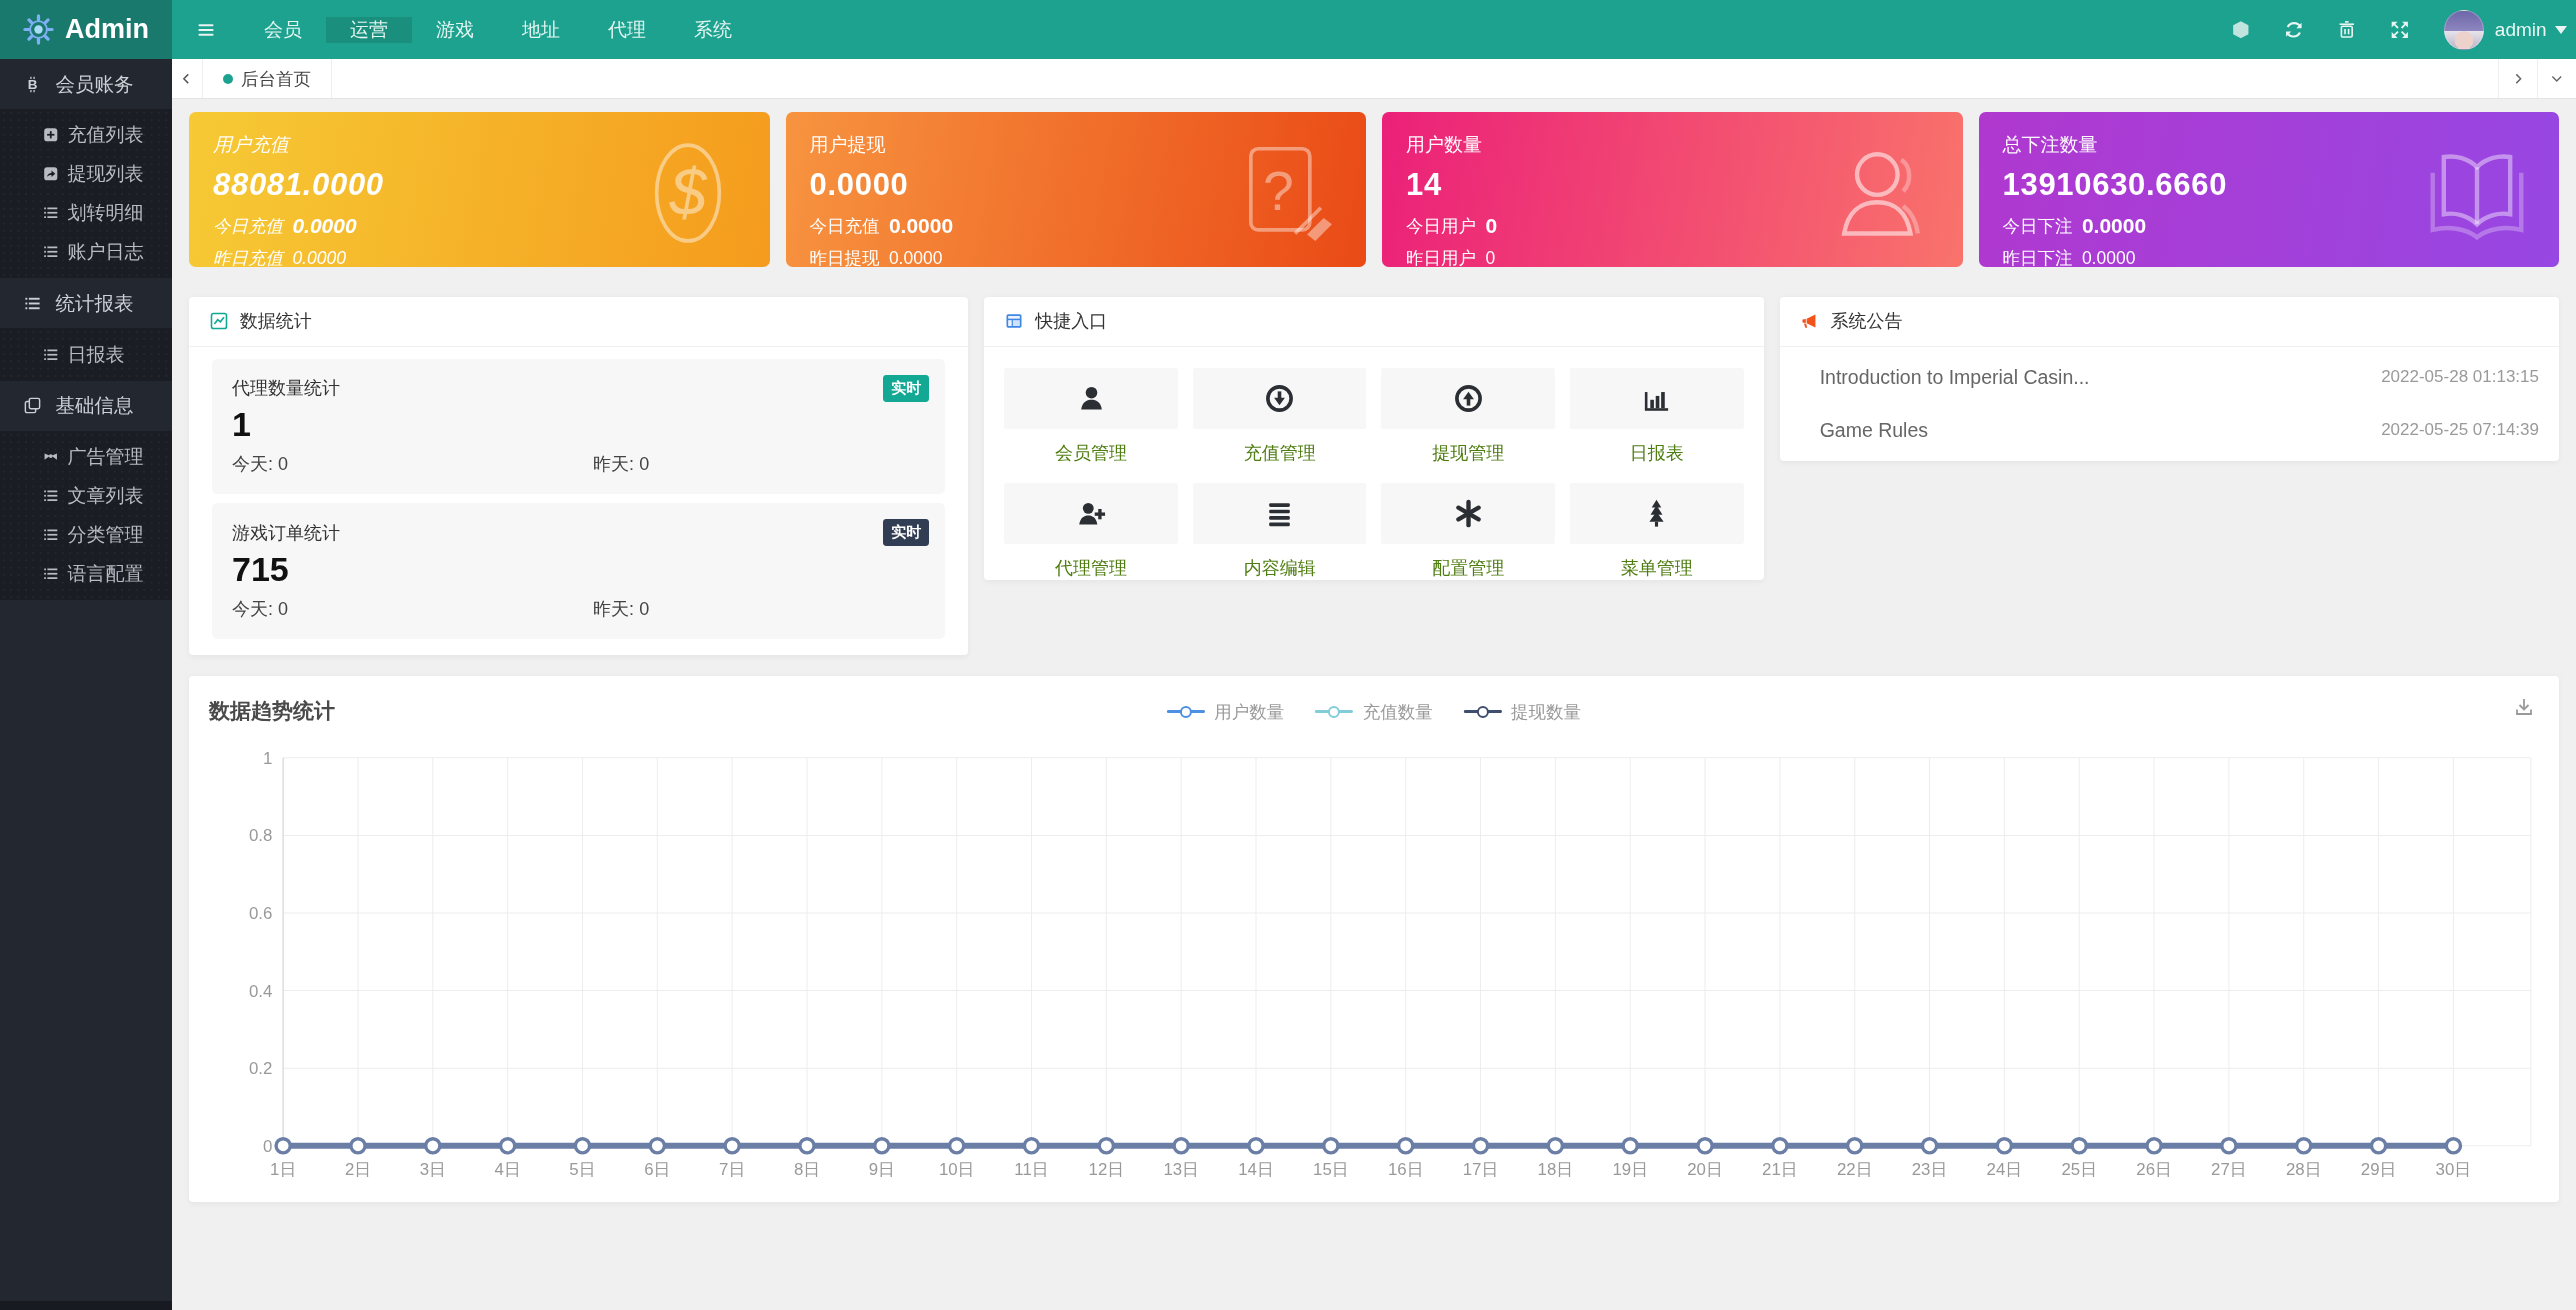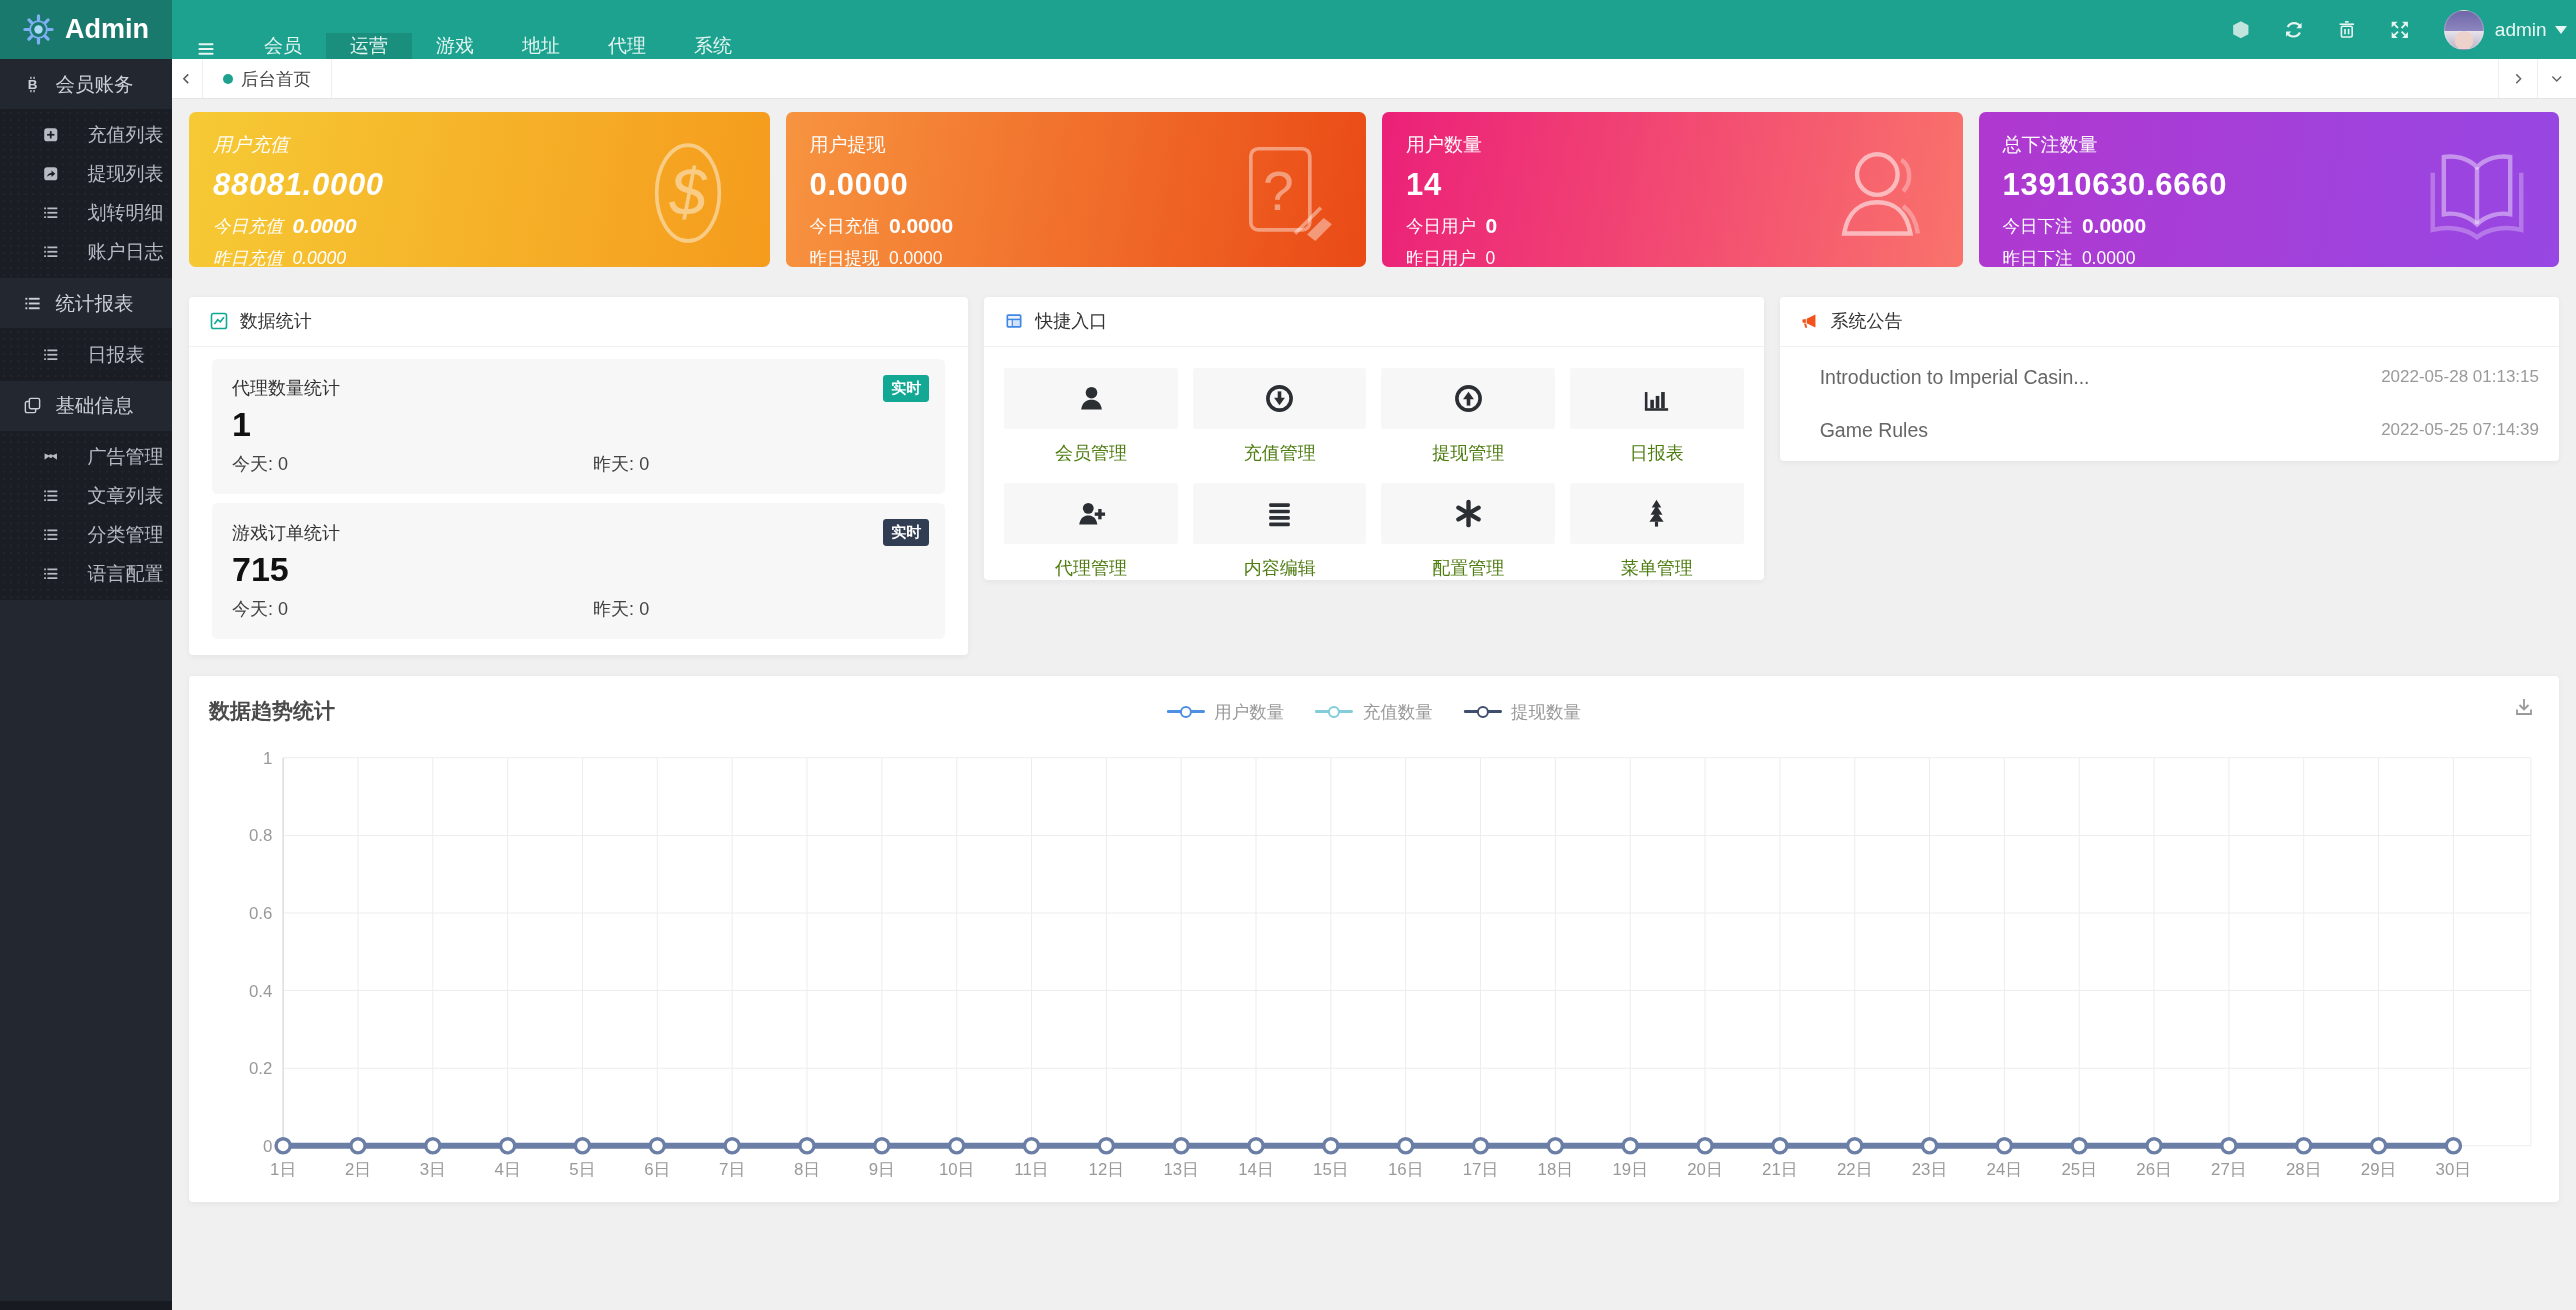--- a/index.html
+++ b/index.html
@@ -5,41 +5,41 @@
   html,body{margin:0;padding:0;}
   body{
     width:2576px;height:1310px;position:relative;overflow:hidden;
     font-family:"Liberation Sans","DejaVu Sans",sans-serif;
     background:#f0f0f1;
   }
   
   .topbar{position:absolute;top:0;left:0;width:2576px;height:59px;background:#1ca28f;display:flex;align-items:stretch;z-index:30;}
   .logo{width:172px;background:#19796c;display:flex;align-items:center;justify-content:center;gap:10.8px;color:#fff;font-size:27px;font-weight:bold;}
   .logo svg{width:31px;height:31px;}
-  .nav{display:flex;align-items:flex-end;}
+  .nav{display:flex;align-items:center;}
   .nav-item{display:flex;align-items:center;padding:0 24px;color:#e3f5f1;font-size:19px;cursor:pointer;}
   .nav-item.active{background:#1b8f7d;}
   .nav-item svg{width:20px;height:20px;}
   .topbar-right{margin-left:auto;display:flex;align-items:center;padding-right:9.4px;}
   .top-icon{width:53px;display:flex;justify-content:center;align-items:center;cursor:pointer;}
   .top-icon svg{width:21.6px;height:21.6px;}
   .avatar{width:38px;height:38px;border-radius:50%;margin:0 10.8px 0 17.5px;
     background:
       radial-gradient(circle at 50% 78%, #ecd2cb 0 26%, rgba(0,0,0,0) 27%),
       linear-gradient(180deg,#6d67a8 0%,#8d86bf 52%,#e8e4ec 53%,#b9b3c9 100%);
     border:1.3px solid rgba(255,255,255,.25);}
   .username{color:#eaf7f4;font-size:19px;display:flex;align-items:center;gap:8px;}
   .username svg{width:12px;height:8px;}
   
   .sidebar{position:absolute;top:59px;left:0;bottom:0;width:172px;background:#232730;z-index:20;}
   .sidebar::after{content:"";position:absolute;left:0;right:0;bottom:0;height:9.4px;background:#171a20;}
   .side-section{height:50px;display:flex;align-items:center;gap:13.5px;padding-left:23px;color:#ccd0d7;font-size:19.5px;cursor:pointer;}
   .side-section svg{width:19px;height:19px;flex:0 0 auto;}
   .submenu{background:#1a1d24;background-image:radial-gradient(rgba(255,255,255,.045) 1px,rgba(0,0,0,0) 1px);background-size:7.4px 7.4px;padding:6.7px 0;}
-  .side-item{height:39px;display:flex;align-items:center;gap:28px;padding-left:42px;color:#b6bbc4;font-size:19px;cursor:pointer;}
+  .side-item{height:39px;display:flex;align-items:center;gap:8px;padding-left:42px;color:#b6bbc4;font-size:19px;cursor:pointer;}
   .side-item svg{width:17.5px;height:17.5px;flex:0 0 auto;}
   
   .tabbar{position:absolute;top:59px;left:172px;right:0;height:39px;background:#fff;border-bottom:0.7px solid #e4e4e4;display:flex;align-items:stretch;z-index:10;}
   .tab-back{width:30px;border-right:0.7px solid #eee;display:flex;align-items:center;justify-content:center;cursor:pointer;}
   .tab-back svg,.tab-ctrl svg{width:17.5px;height:17.5px;}
   .tab{display:flex;align-items:center;gap:8px;padding:0 20px;border-right:0.7px solid #eee;font-size:17.5px;color:#444;cursor:pointer;}
   .tab-dot{width:10px;height:10px;border-radius:50%;background:#1ca28f;}
   .tab-spacer{flex:1;}
   .tab-ctrl{width:38px;border-left:0.7px solid #eee;display:flex;align-items:center;justify-content:center;cursor:pointer;}
   

